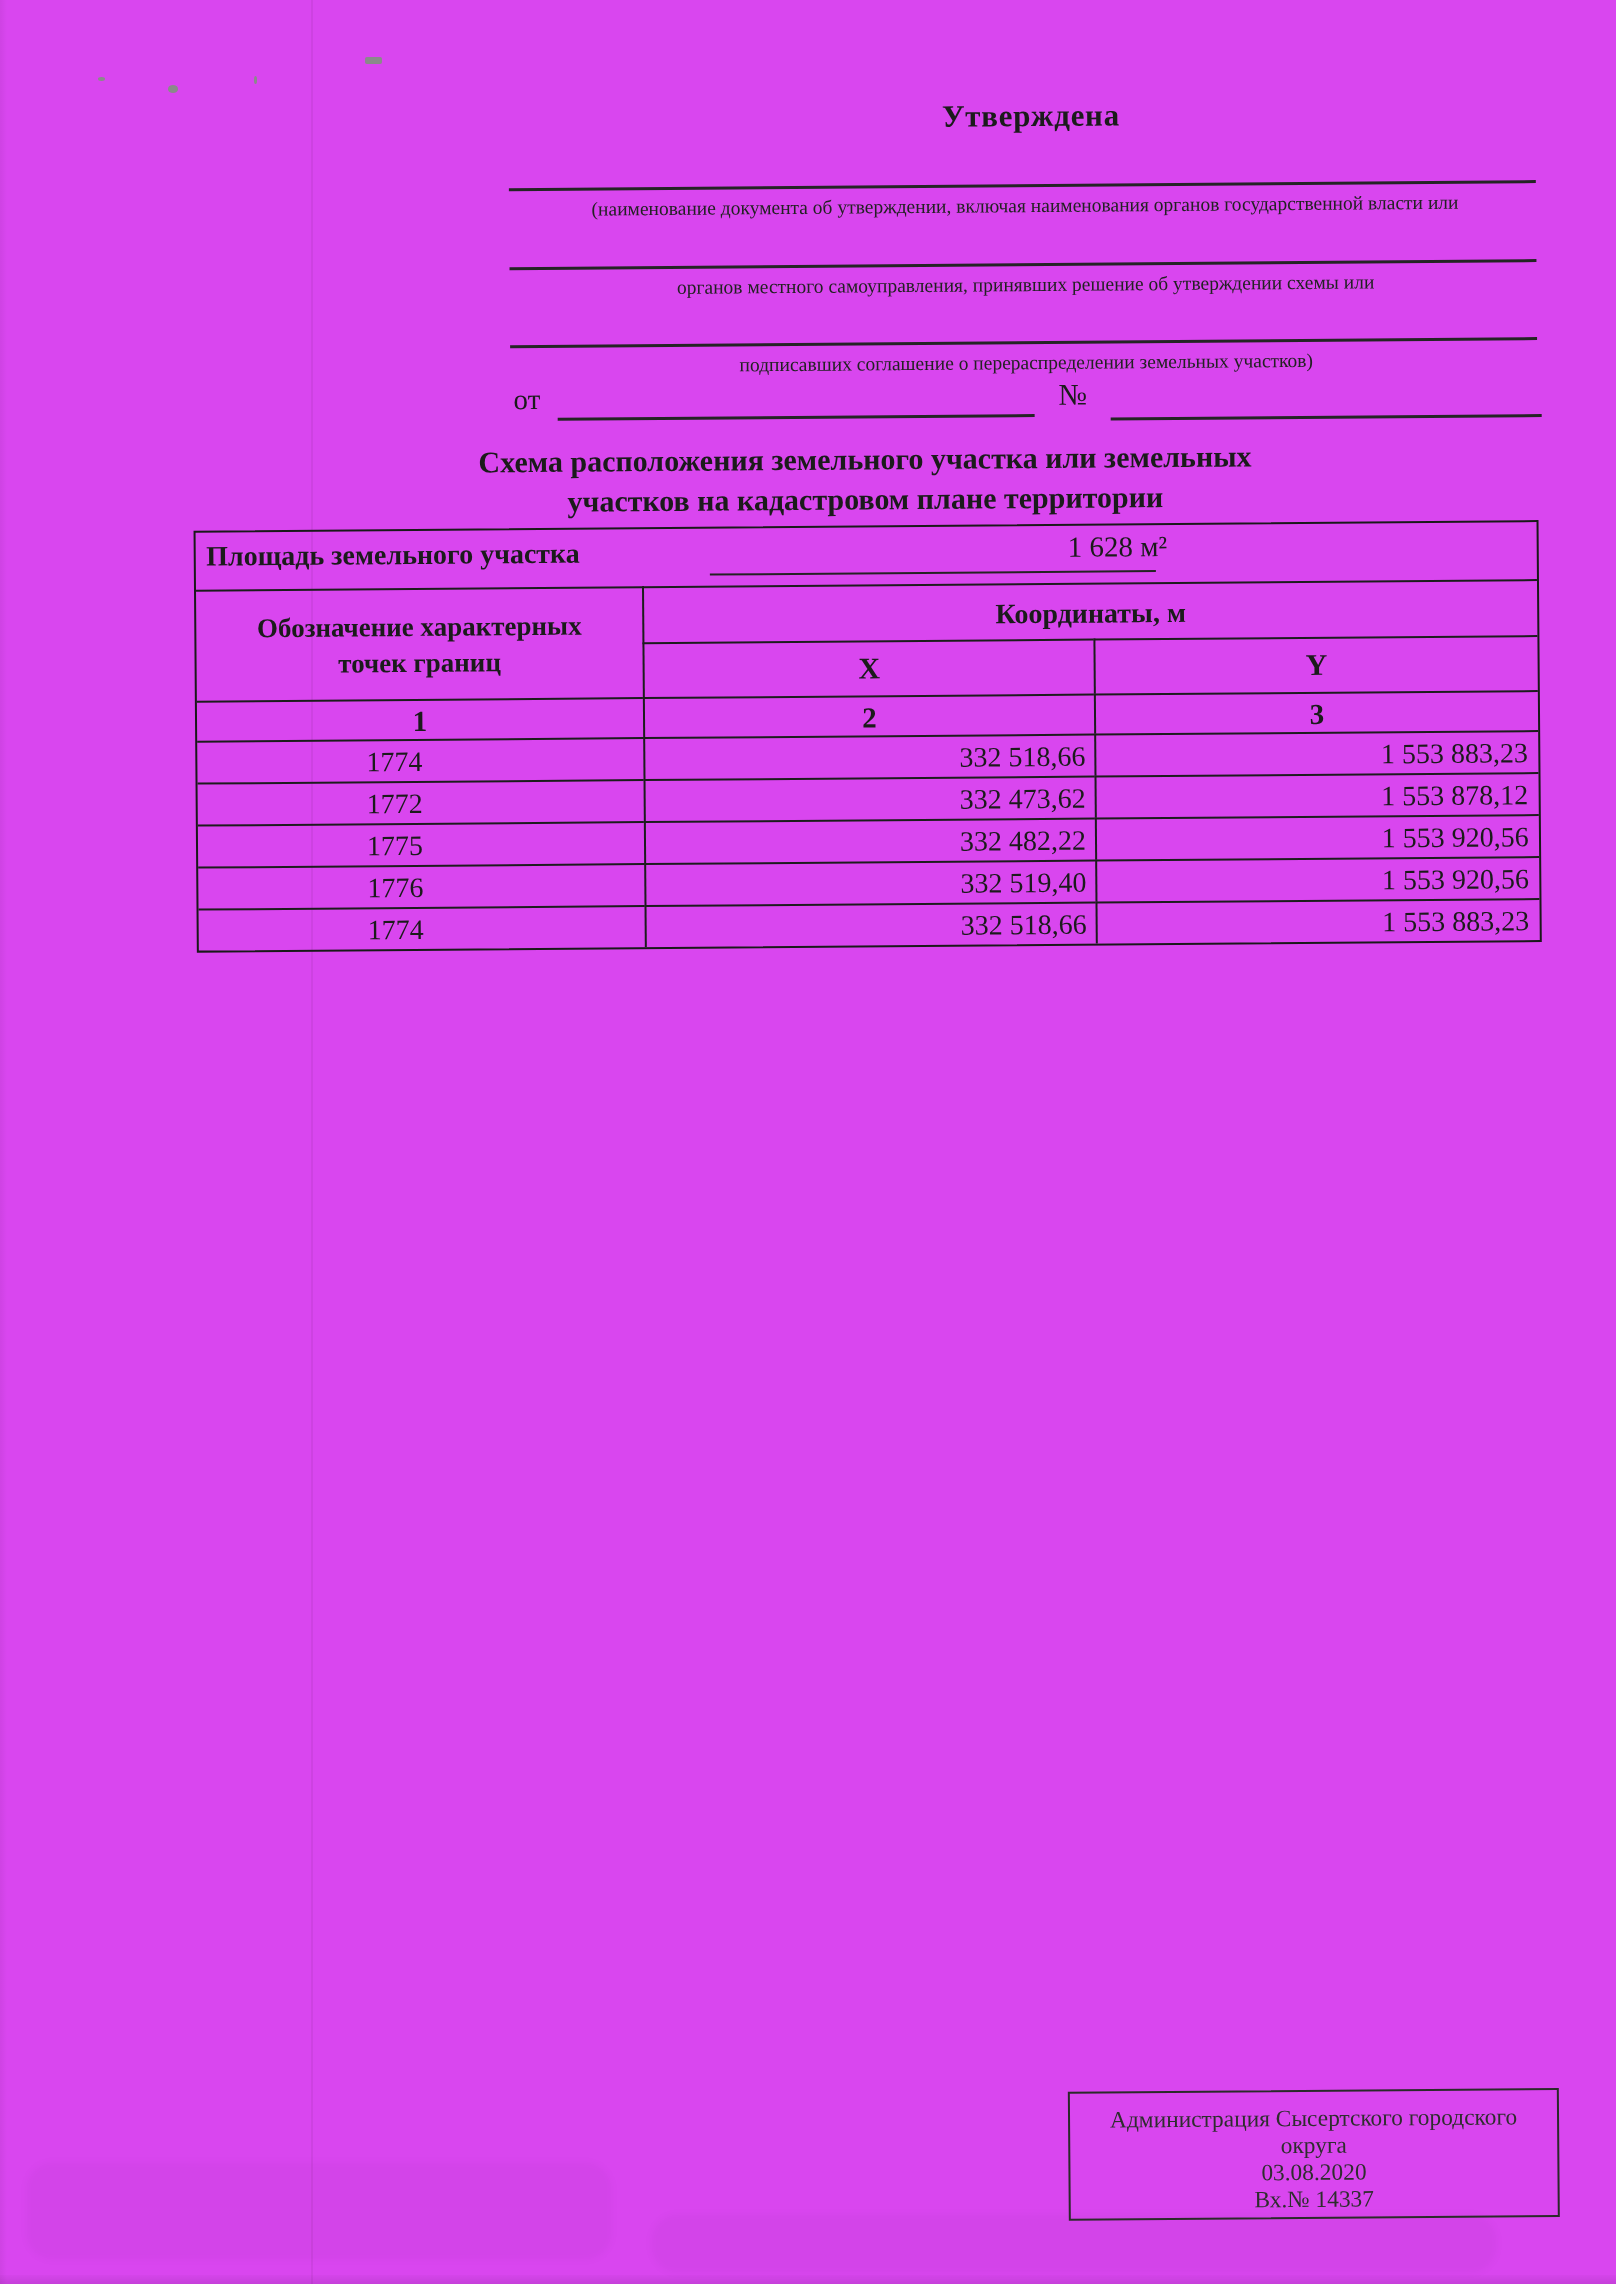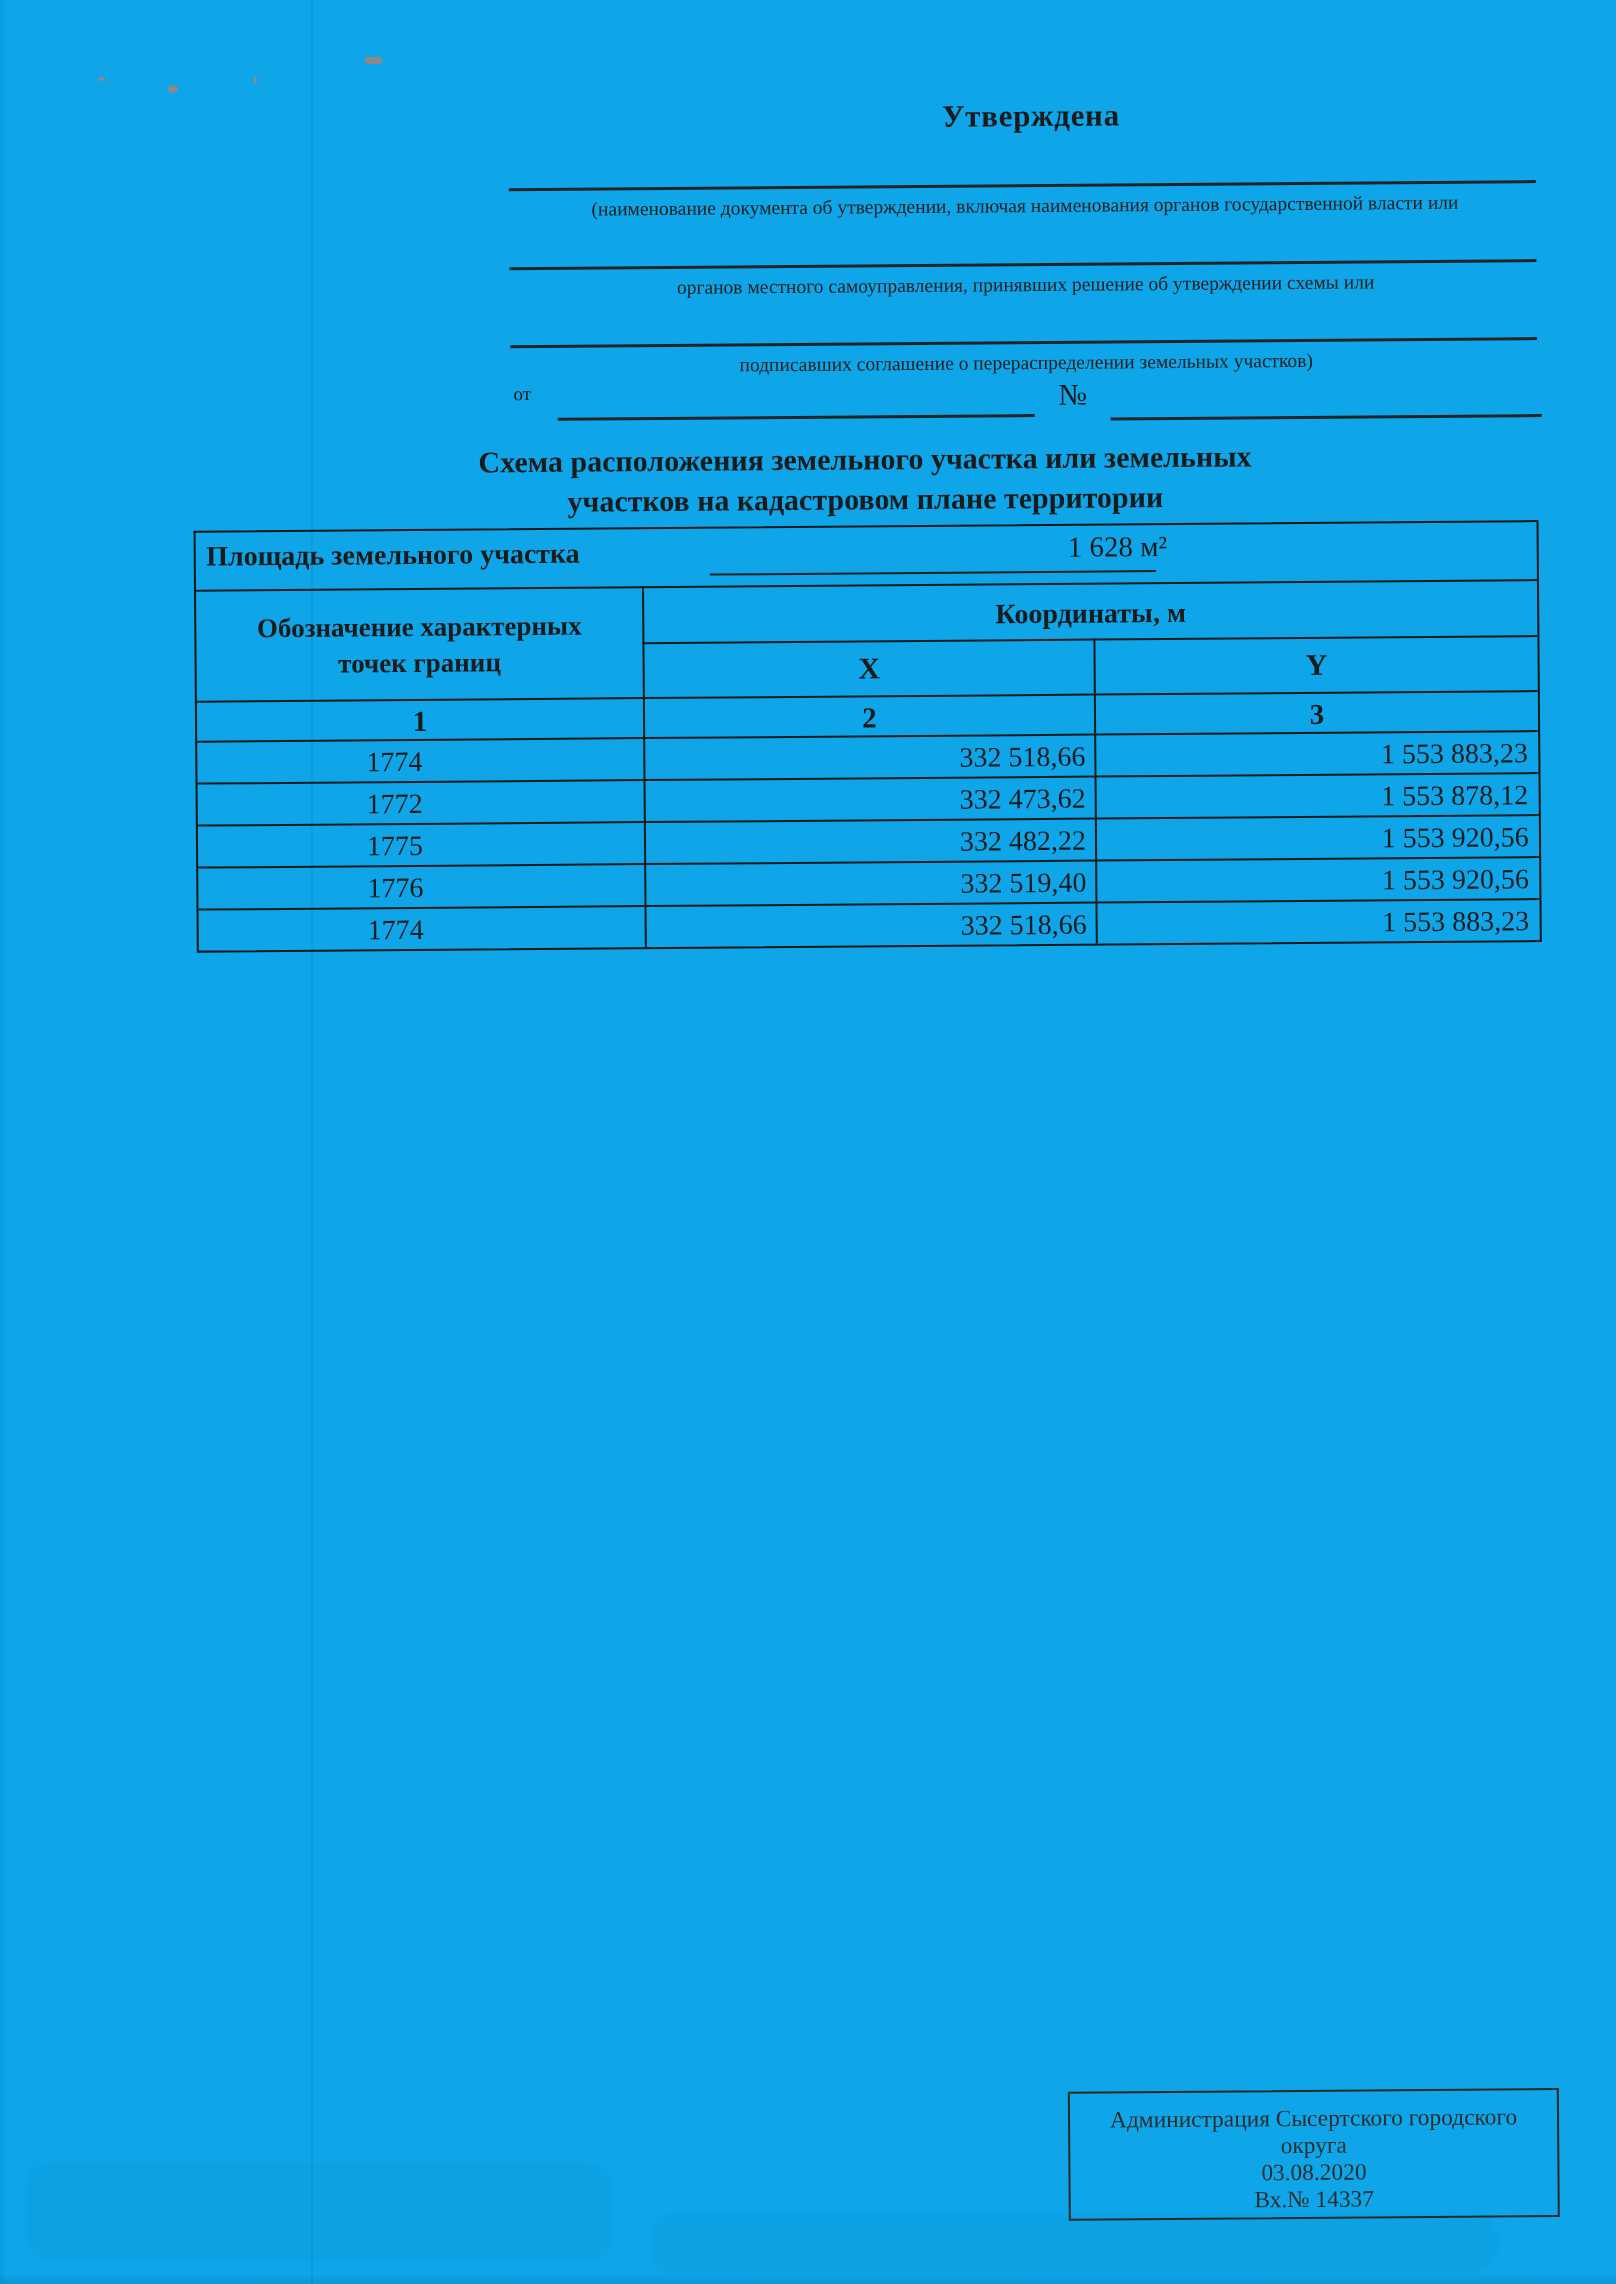--- a/index.html
+++ b/index.html
@@ -1,19 +1,19 @@
 <!DOCTYPE html>
 <html style="font-size:10.4px"><head>
 <meta charset="utf-8">
 <style>
   html,body{margin:0;padding:0;background:#ffffff;}
   .page{
     position:relative;
     width:1617px;height:2284px;
-    background:#0ea5e9;
+    background:#d946ef;
     overflow:hidden;
     font-family:"Liberation Serif","DejaVu Serif",serif;
     color:#1b1b1b;
   }
   
   .fold{position:absolute;left:311px;top:0;width:2px;height:100%;background:rgba(0,0,0,0.055);}
   .edge-bottom{position:absolute;left:0;bottom:0;width:100%;height:9px;background:linear-gradient(to bottom,rgba(0,0,0,0.02),rgba(0,0,0,0.09));}
   .edge-left{position:absolute;left:0;top:0;width:6.5px;height:100%;background:linear-gradient(to right,rgba(0,0,0,0.05),rgba(0,0,0,0));}
   .mottle{position:absolute;background:rgba(0,0,0,0.025);filter:blur(3.9px);border-radius:26px;}
   .speck{position:absolute;background:#8a8a8a;border-radius:50%;filter:blur(0.7px);}
@@ -26,21 +26,21 @@
 
   .fill-line{border-bottom:3.3px solid #242424;height:0;}
   .line1{left:513px;top:189px;width:1027px;}
   .line2{left:513px;top:268px;width:1027px;}
   .line3{left:513px;top:346px;width:1027px;}
   .caption{left:456px;width:1146px;text-align:center;font-size:19.5px;color:#222;}
   .cap1{top:200px;}
   .cap2{top:279px;}
   .cap3{top:357px;}
 
-  .from-label{left:516px;top:384px;font-size:19px;}
+  .from-label{left:516px;top:384px;font-size:29px;}
   .from-line{left:560px;top:419px;width:477px;}
   .num-label{left:1061px;top:383px;font-size:30px;}
   .num-line{left:1113px;top:423px;width:431px;}
 
   .doc-title{left:216px;top:443px;width:1302px;text-align:center;font-size:30px;font-weight:bold;line-height:40px;}
 
   
   .tbl{
     left:195px;top:529px;width:1341px;
     border:2.6px solid #191919;

